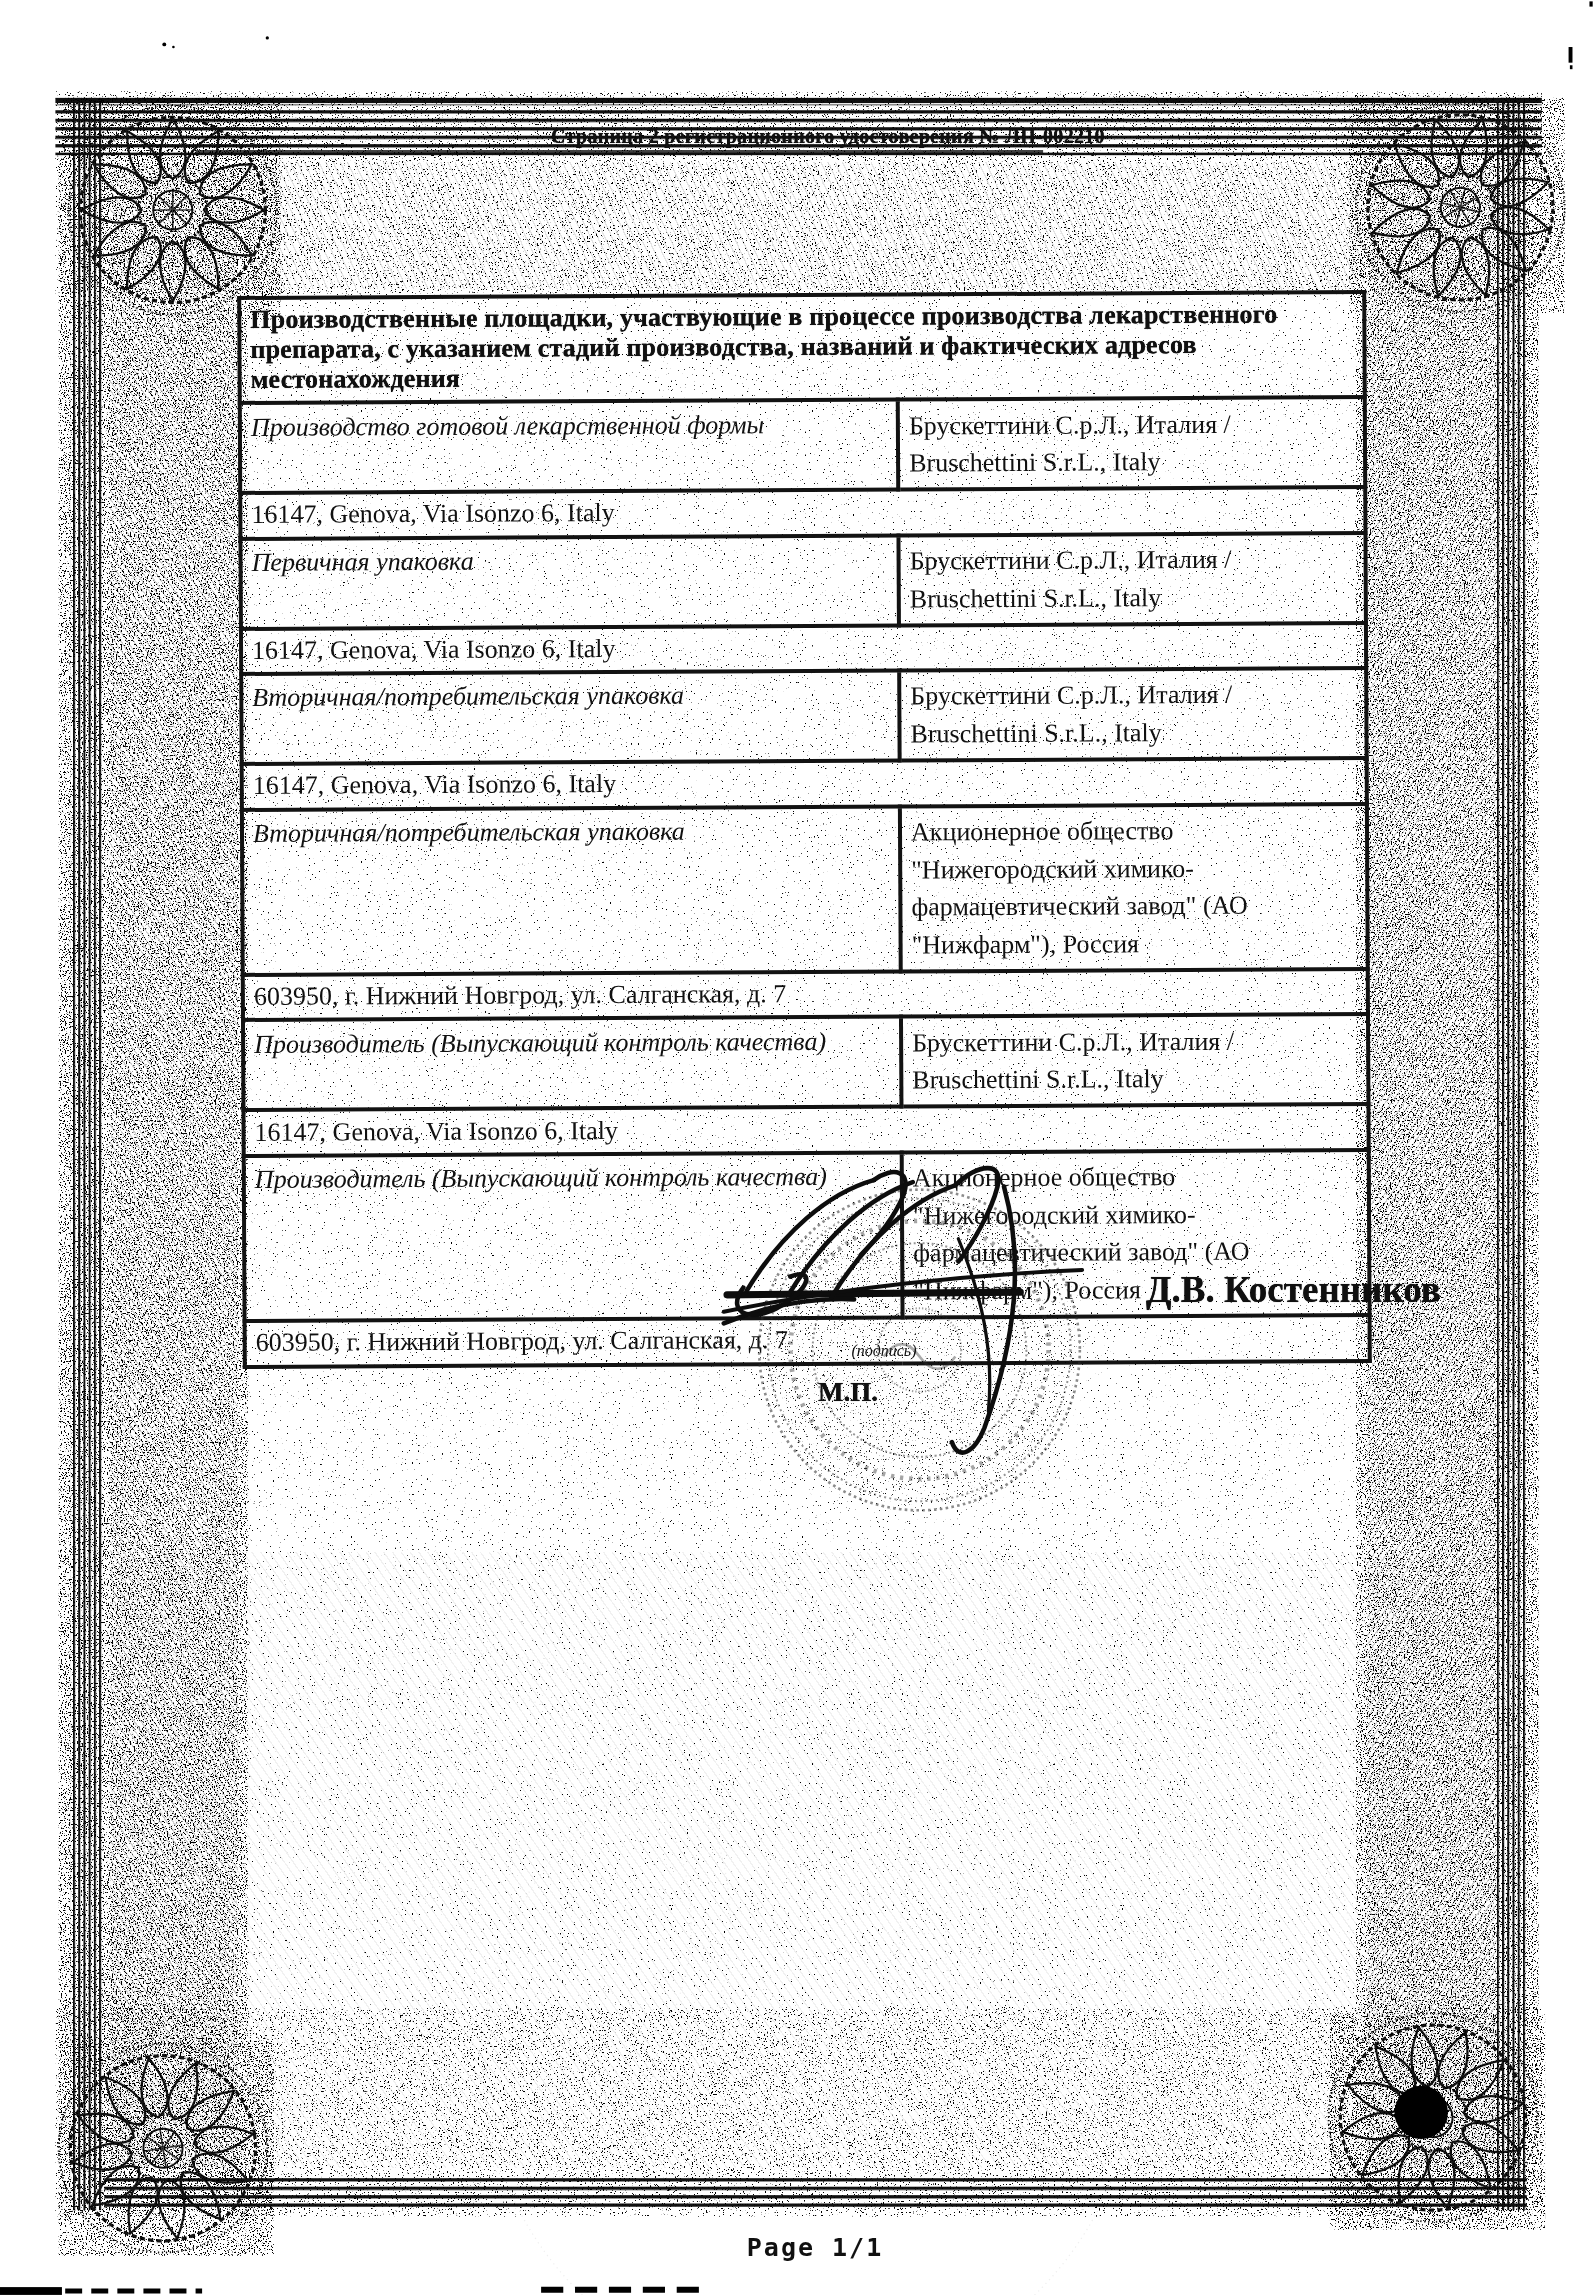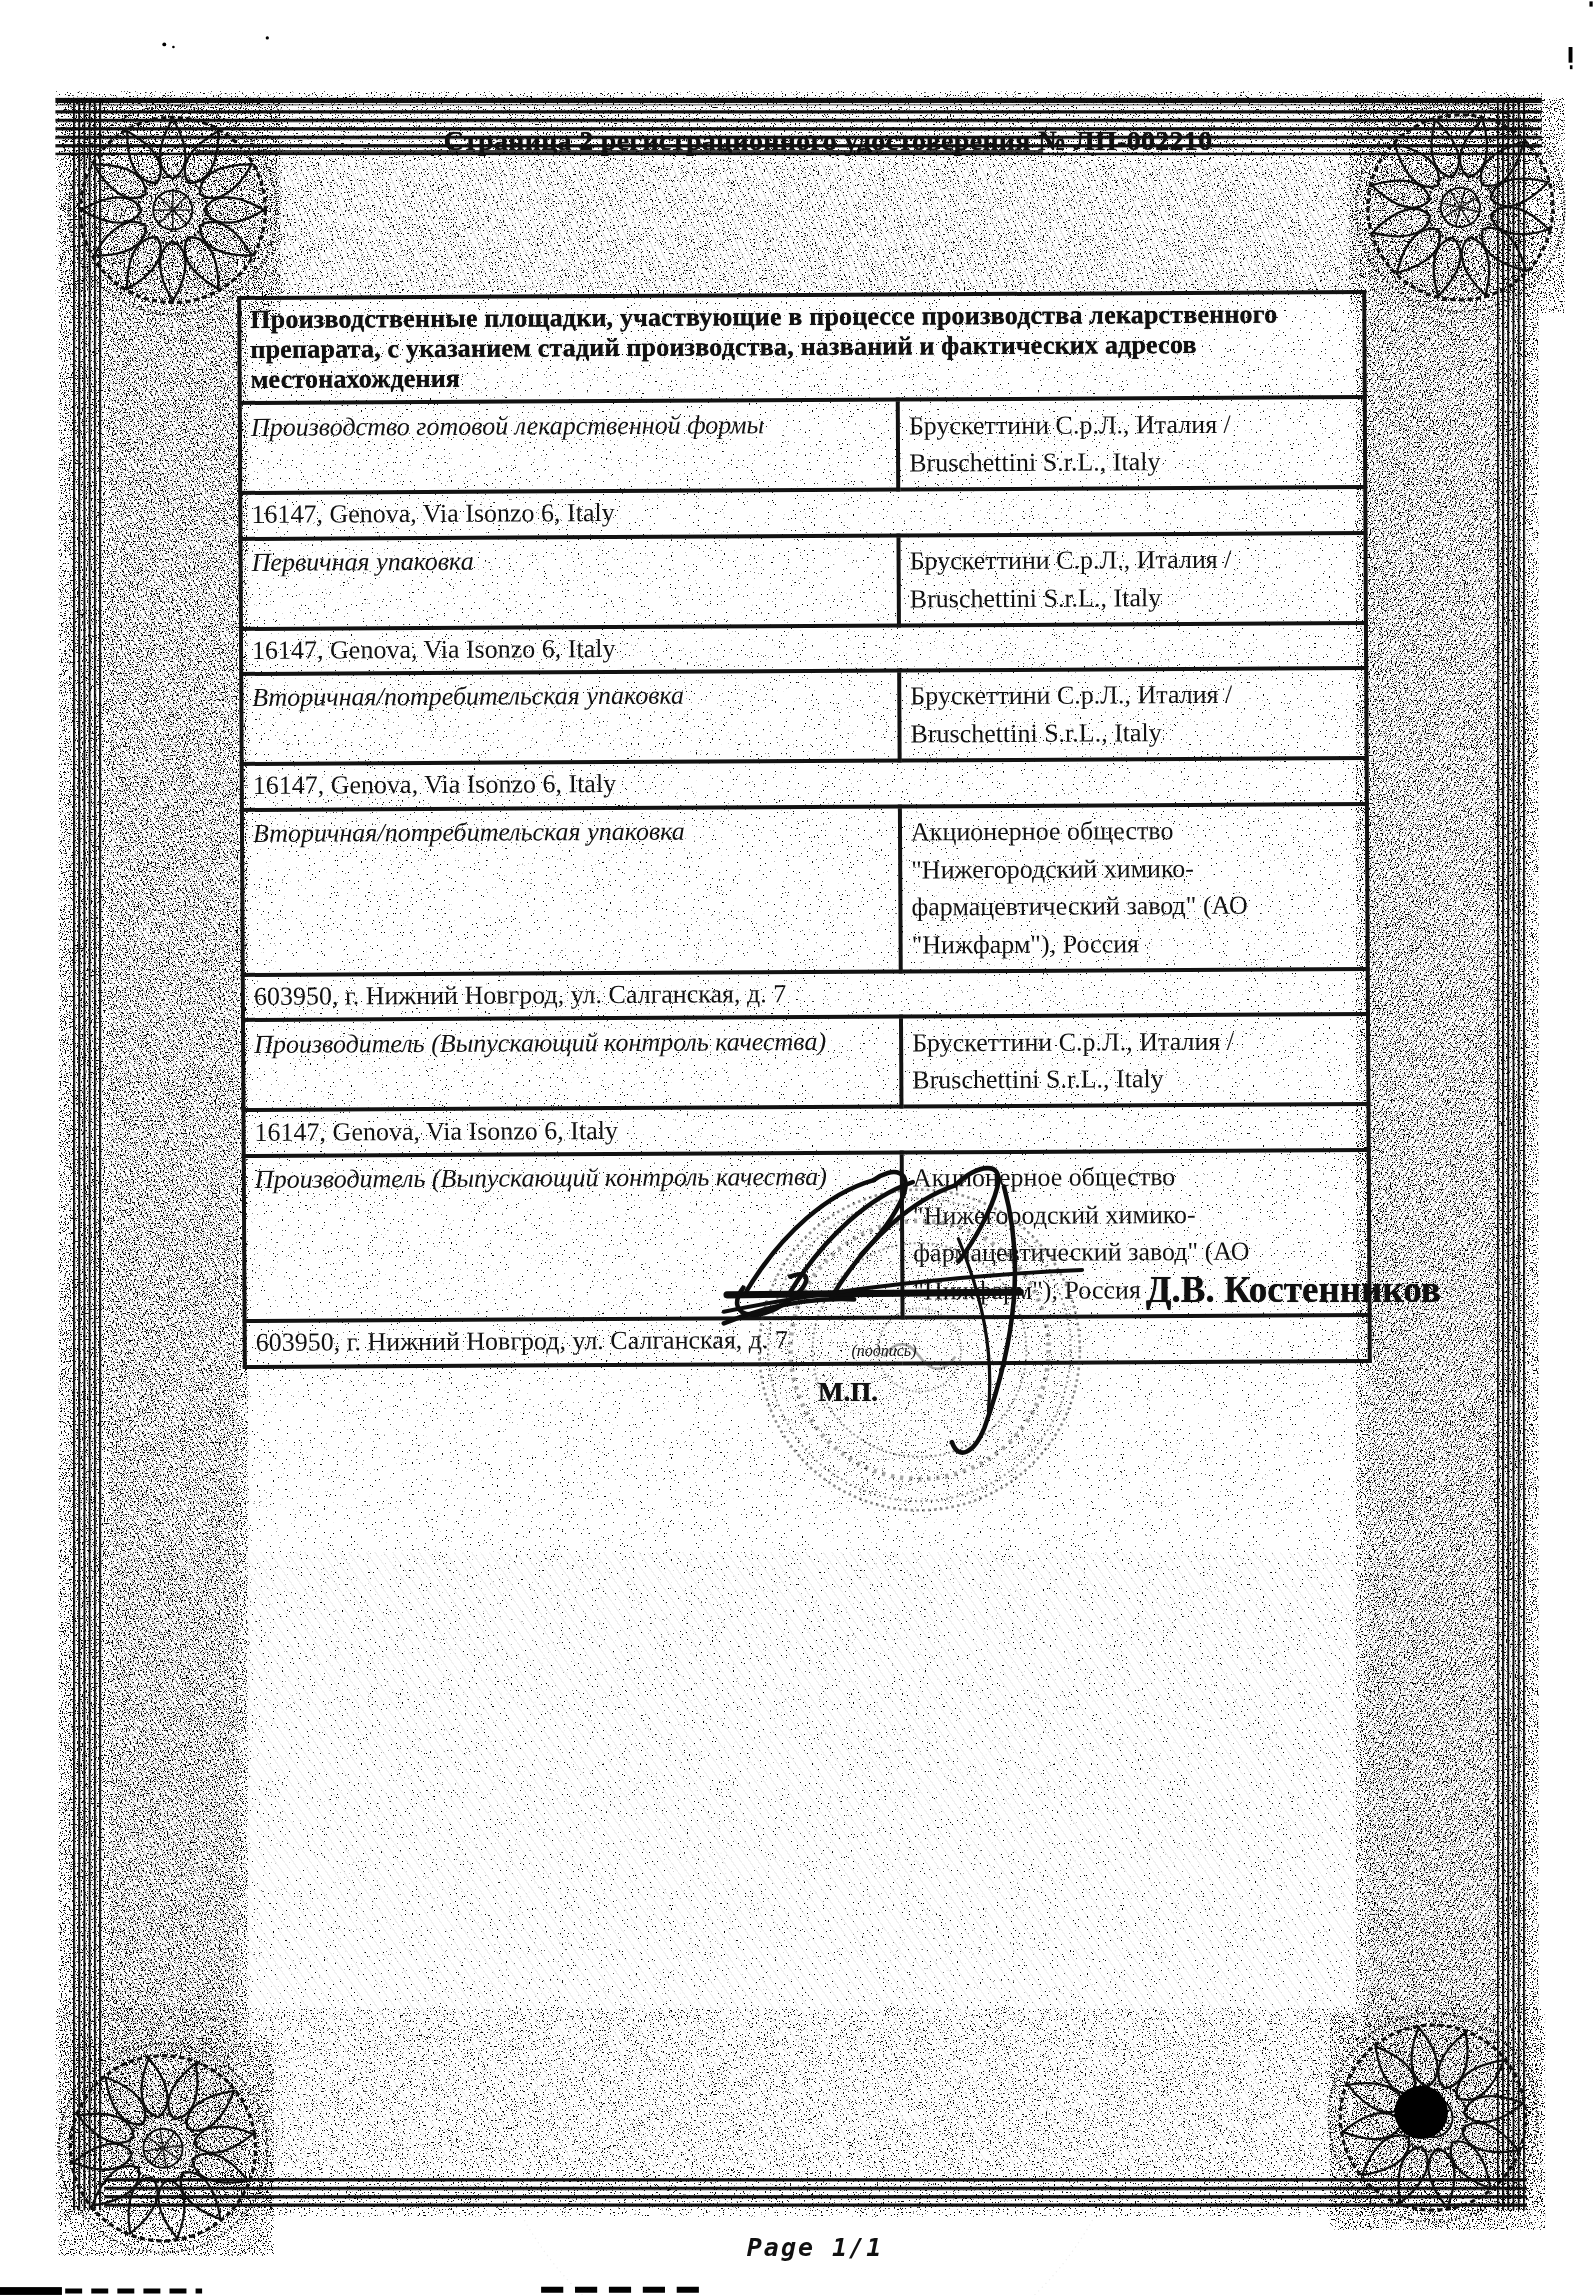--- a/index.html
+++ b/index.html
@@ -14,21 +14,21 @@
   .st-l{left:110px;top:166px;width:128px;height:2002px;
     background:repeating-linear-gradient(55deg,rgba(0,0,0,.17) 0 1.3px,transparent 1.3px 5.2px);}
   .st-r{left:1367px;top:166px;width:130px;height:2002px;
     background:repeating-linear-gradient(-55deg,rgba(0,0,0,.17) 0 1.3px,transparent 1.3px 5.2px);}
   .st-t{left:241px;top:162px;width:1124px;height:127px;
     background:repeating-linear-gradient(65deg,rgba(0,0,0,.10) 0 1.3px,transparent 1.3px 6.5px);}
   .st-b{left:111px;top:1552px;width:1383px;height:616px;
     background:repeating-linear-gradient(55deg,rgba(0,0,0,.055) 0 1.3px,transparent 1.3px 7.2px);}
   .doc-header{
     position:absolute;z-index:2;left:417px;top:125px;width:822px;
-    font-size:28px;font-weight:700;text-align:center;white-space:nowrap;
+    font-size:20px;font-weight:700;text-align:center;white-space:nowrap;
     letter-spacing:0.3px;text-shadow:0 0 0.7px #000;
   }
   table.sites{
     position:absolute;z-index:2;left:240px;top:293px;width:1129px;
     border-collapse:collapse;transform:rotate(-0.3deg);
     font-size:26px;line-height:1.3;
   }
   table.sites td{border:4.6px solid #121212;vertical-align:top;}
   td.title{font-weight:700;line-height:1.15;padding:5.2px 9px 6.5px 9px;letter-spacing:0.2px;text-shadow:0 0 0.7px #000;}
   td.lbl{font-style:italic;width:636px;padding:5.2px 9px;}
@@ -46,21 +46,21 @@
     position:absolute;z-index:5;left:809px;top:1342px;width:150px;
     font-size:16px;text-align:center;font-style:italic;
   }
   .seal-caption{
     position:absolute;z-index:5;left:818px;top:1377px;width:130px;
     font-size:27px;font-weight:700;text-shadow:0 0 0.7px #000;
   }
   .page-footer{
     position:absolute;z-index:2;left:691px;top:2233px;width:248px;
     font-family:"DejaVu Sans Mono","Liberation Mono",monospace;
-    font-size:25px;font-weight:700;letter-spacing:2px;text-align:center;font-style:italic;
+    font-size:25px;font-weight:700;letter-spacing:2px;text-align:center;
   }
   .seal-svg{position:absolute;z-index:3;left:737px;top:1174px;}
   .sign-svg{position:absolute;z-index:4;left:678px;top:1141px;}
 </style>
 </head>
 <body>
 
 <div class="page">
 
   <svg class="bg-svg" width="1594" height="2295" viewBox="0 0 2445 3520">

